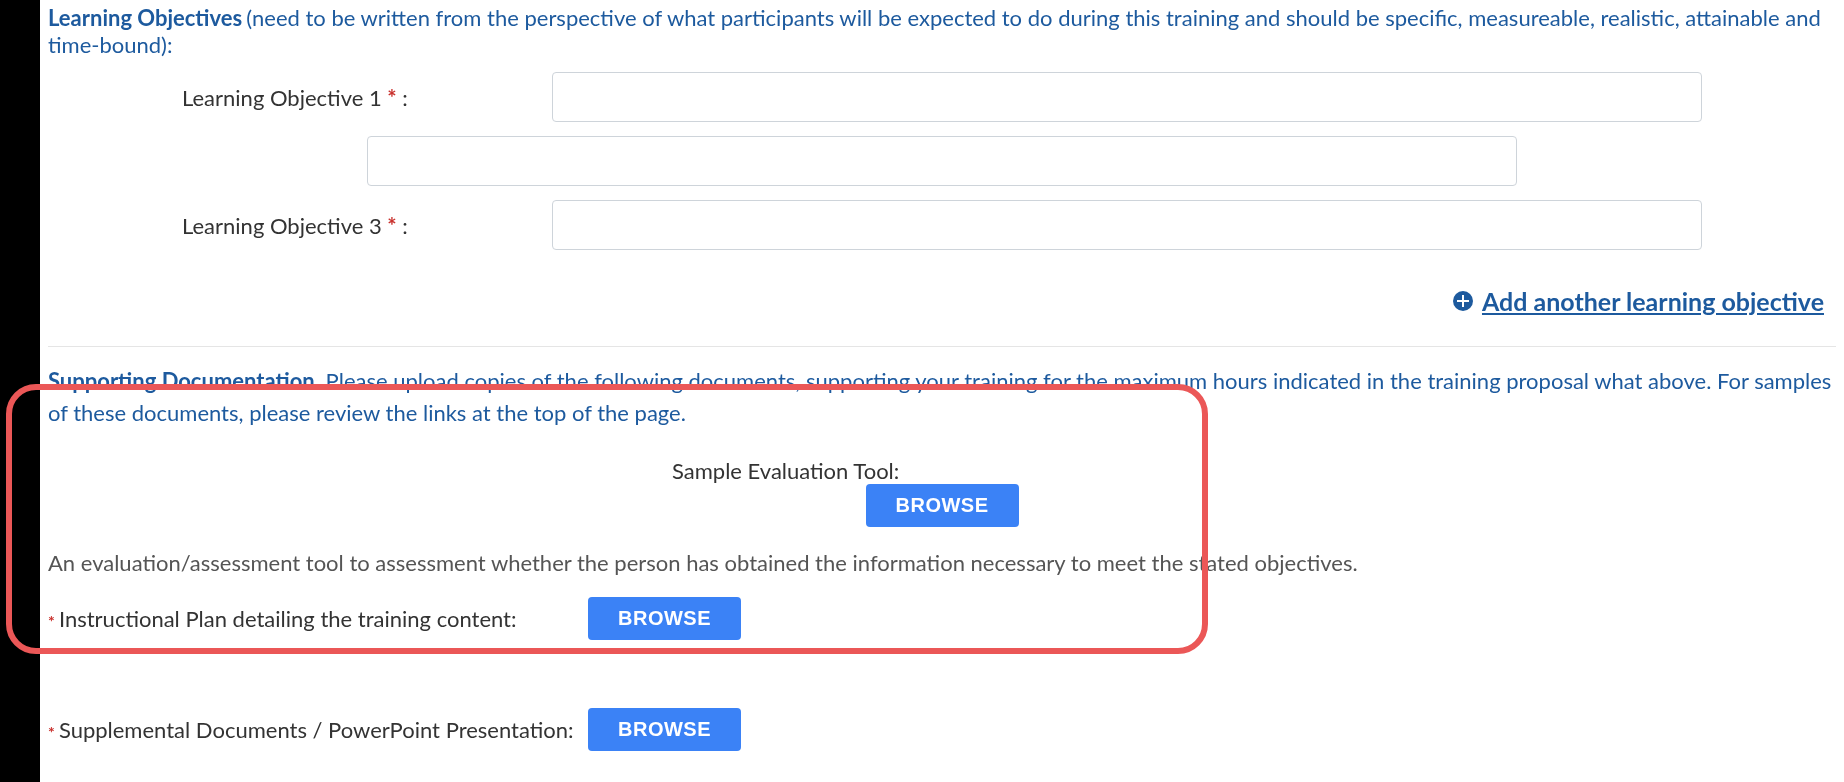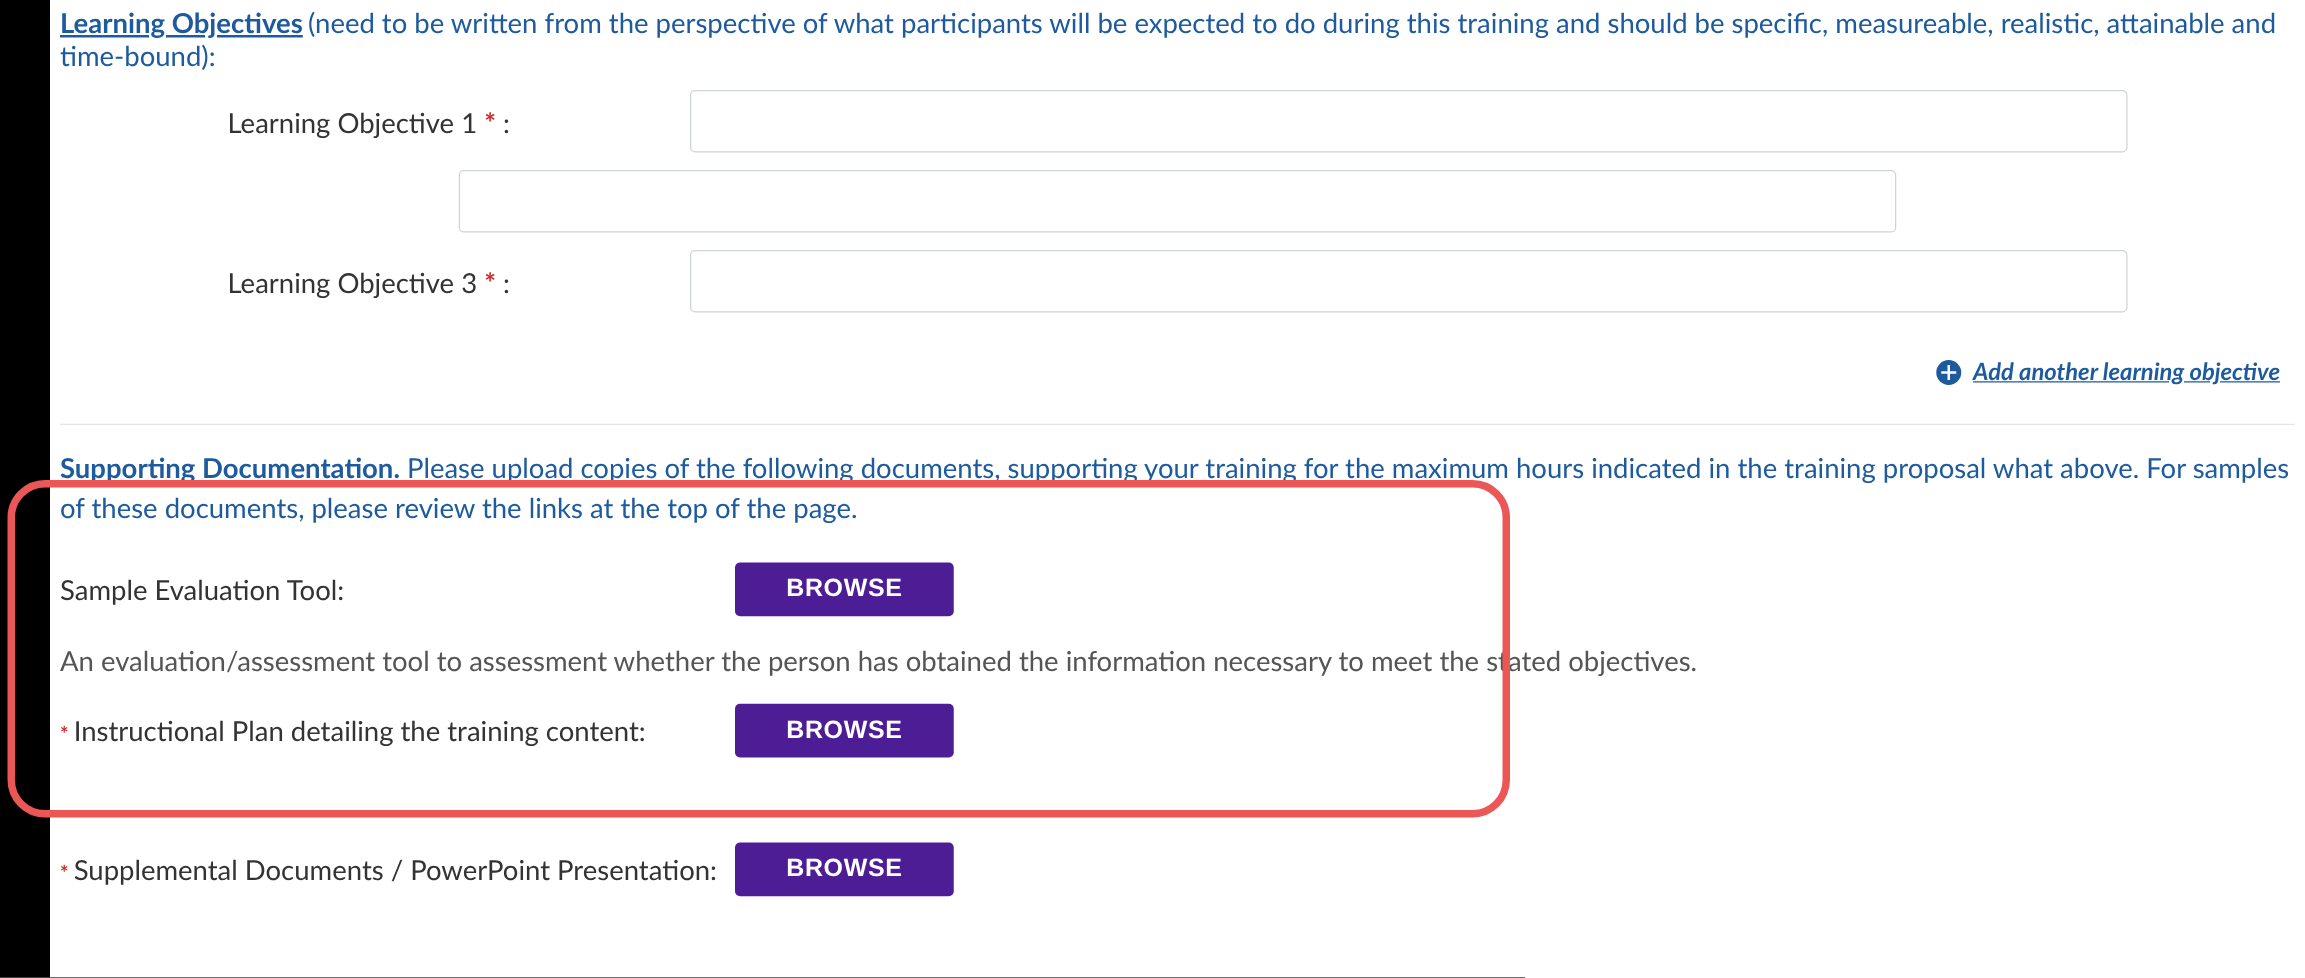--- a/index.html
+++ b/index.html
@@ -1,36 +1,36 @@
 <!DOCTYPE html>
 <html><head>
 <meta charset="utf-8">
 <style>
   html,body{margin:0;padding:0;background:#000;font-family:"Segoe UI","Lato","Helvetica Neue",Arial,sans-serif;}
   .stage{position:relative;width:1844px;height:782px;overflow:hidden;}
   .page{position:absolute;left:40px;top:0;width:1804px;height:782px;background:#fff;}
   .content{padding:0 8px 0 8px;}
   
-  .section-title{color:#1d5a9e;font-weight:700;font-size:22px;text-decoration:underline;}
+  .section-title{color:#1d5a9e;font-weight:700;font-size:22px;}
   .section-desc{color:#1d5a9e;font-weight:400;font-size:22px;}
   .note{font-style:italic;font-size:22px;color:#333;margin-top:4px;}
   .row{display:flex;align-items:center;margin-top:14px;justify-content:center;}
   .lbl{font-size:22px;color:#333;width:370px;}
   .req{color:#c9302c;font-weight:700;}
   .txt-input{flex:0 0 1128px;height:36px;border:1px solid #ced4da;border-radius:4px;padding:6px 10px;font-size:18px;color:#333;background:#fff;}
   .add-row{display:flex;justify-content:flex-end;margin-top:36px;padding-right:12px;}
-  .add-link{display:inline-flex;align-items:center;color:#1d5a9e;font-size:19px;font-weight:700;text-decoration:underline;cursor:pointer;font-style:italic;}
+  .add-link{display:inline-flex;align-items:center;color:#1d5a9e;font-size:25px;font-weight:700;text-decoration:underline;cursor:pointer;}
   .add-link svg{margin-right:8px;}
   hr.sep{border:none;border-top:1px solid #e5e5e5;margin:30px 0 18px 0;}
   .sec2{font-size:22px;color:#1d5a9e;line-height:1.45;}
   .sec2 .bold{font-weight:700;}
   .upload-label{font-size:22px;color:#333;}
   .upload-row{display:flex;align-items:center;margin-top:20px;}
   .upload-label-col{width:540px;}
-  .browse-btn{background:#4c1d95;color:#fff;border:none;border-radius:4px;font-size:20px;font-weight:600;letter-spacing:.5px;padding:10px 41px;cursor:pointer;}
+  .browse-btn{background:#3b82f6;color:#fff;border:none;border-radius:4px;font-size:20px;font-weight:600;letter-spacing:.5px;padding:10px 30px;cursor:pointer;}
   .helper{font-size:22px;color:#555;margin-top:22px;line-height:1.3;}
   
   .highlight{position:absolute;border:6px solid #eb5757;border-radius:30px;pointer-events:none;}
 </style>
 </head>
 <body>
 
 <div class="stage">
   <div class="page">
     <div class="content">
@@ -75,21 +75,21 @@
       </div>
 
       <hr class="sep">
 
       <div class="sec2">
         <span class="bold">Supporting Documentation.</span>
         <span> </span>
         <span>Please upload copies of the following documents, supporting your training for the maximum hours indicated in the training proposal what above. For samples of these documents, please review the links at the top of the page.</span>
       </div>
 
-      <div class="upload-row" style="margin-top:28px;">
+      <div class="upload-row" style="margin-top:28px;flex-direction:column;">
         <div class="upload-label-col">
           <span class="upload-label">Sample Evaluation Tool:</span>
         </div>
         <button class="browse-btn">BROWSE</button>
       </div>
 
       <div class="helper">An evaluation/assessment tool to assessment whether the person has obtained the information necessary to meet the stated objectives.</div>
 
       <div class="upload-row">
         <div class="upload-label-col">

